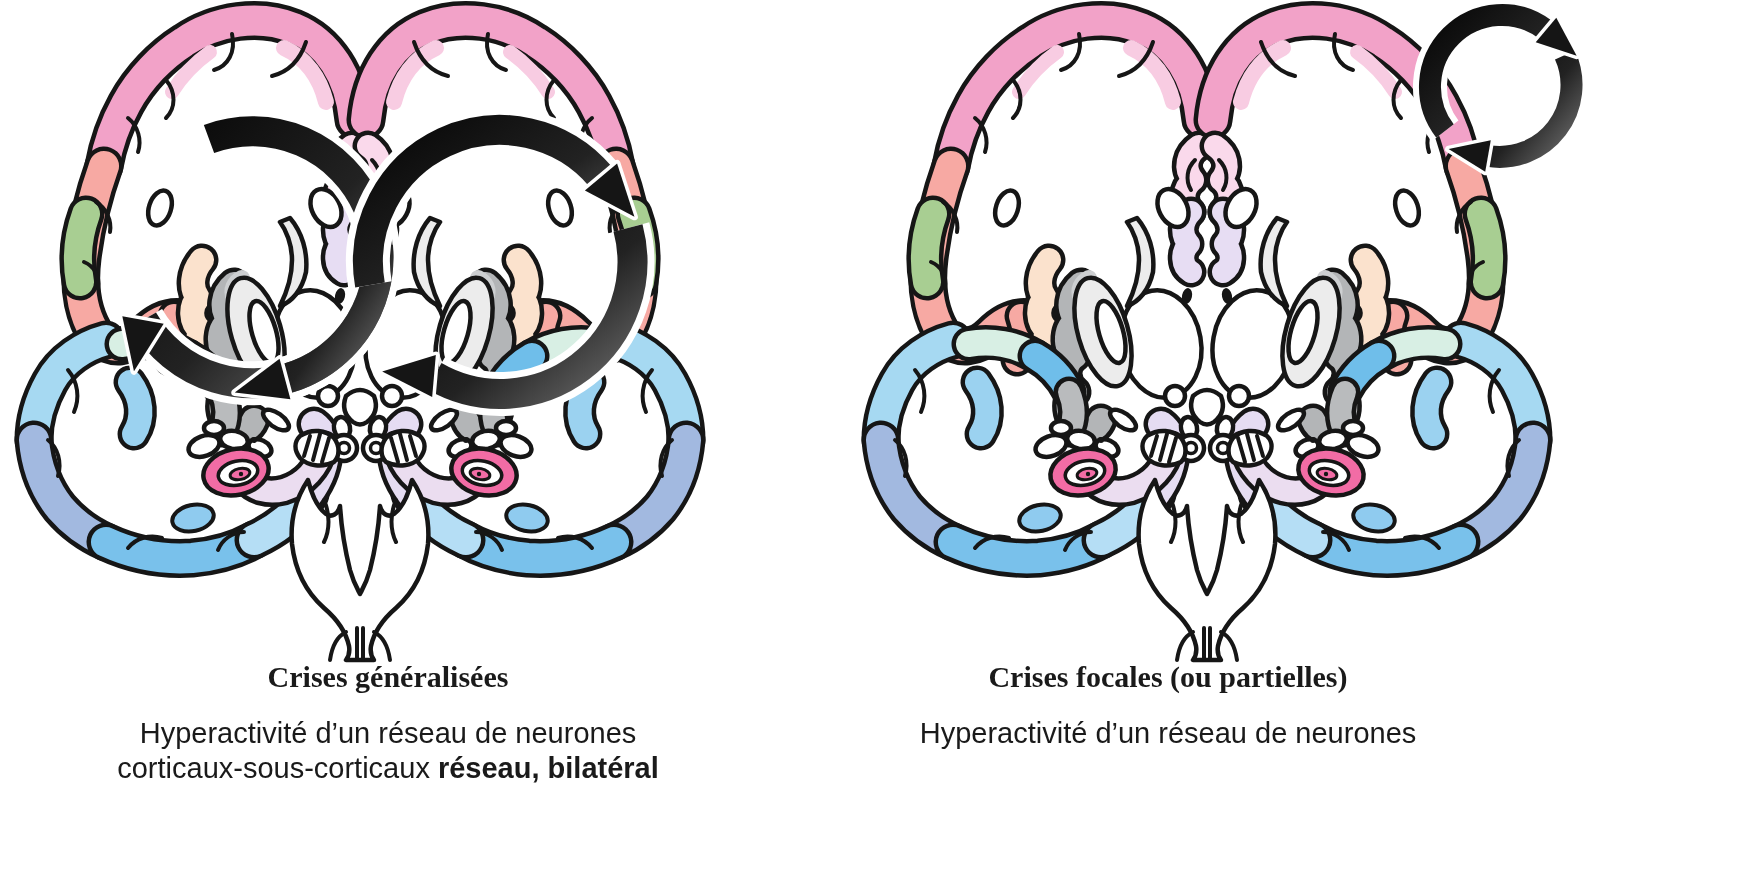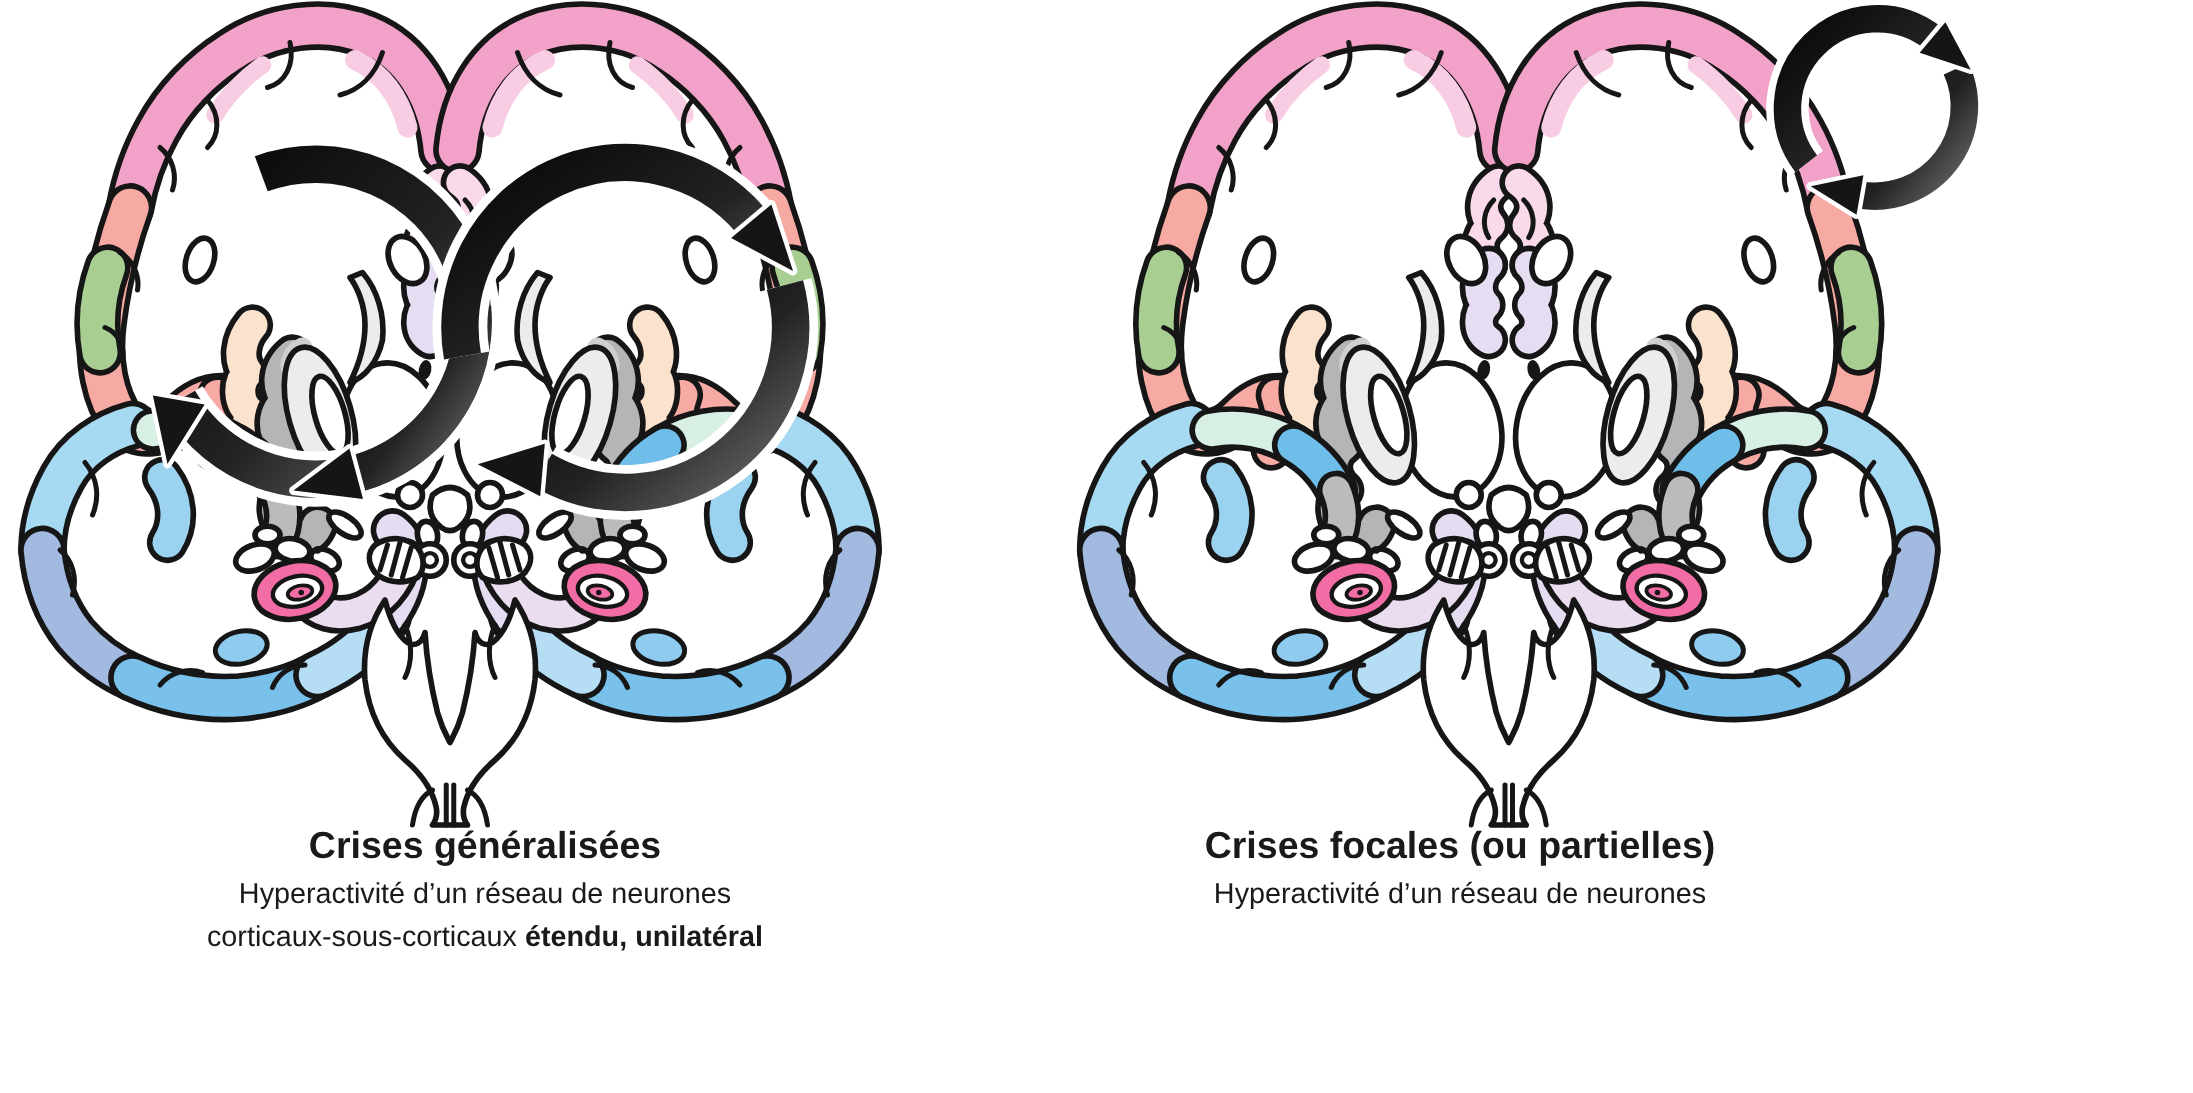--- a/index.html
+++ b/index.html
@@ -1,21 +1,21 @@
 <!DOCTYPE html>
 <html><head>
 <meta charset="utf-8">
 <style>
   html,body{margin:0;padding:0;background:#ffffff;}
   .canvas{position:relative;width:1754px;height:874px;background:#ffffff;overflow:hidden;
           font-family:"Liberation Sans","DejaVu Sans",sans-serif;color:#1a1a1a;}
   .panel-svg{position:absolute;top:0;overflow:visible;}
   .caption{position:absolute;text-align:center;}
-  .cap-title{font-size:30px;font-weight:bold;margin-bottom:3px;}
-  .cap-line{font-size:23px;line-height:35px;}
+  .cap-title{font-size:30px;font-weight:bold;margin-bottom:22px;font-family:Liberation Serif, serif;}
+  .cap-line{font-size:29px;line-height:35px;}
   .cap-line strong{font-weight:bold;}
   
   .band{fill:none;stroke-linecap:round;stroke-linejoin:round;}
   .soft{fill:none;stroke-linecap:round;stroke-linejoin:round;}
   .ln{fill:none;stroke:#161616;stroke-width:4;stroke-linecap:round;stroke-linejoin:round;}
   .wt{fill:#ffffff;stroke:#161616;stroke-width:4.5;stroke-linejoin:round;}
   .gy{fill:#ECECEC;stroke:#161616;stroke-width:4.5;stroke-linejoin:round;}
   .arc{fill:none;stroke:url(#agrad);}
   .arcHalo{fill:none;stroke:#ffffff;}
   .head{fill:#151515;stroke:#ffffff;stroke-width:7;paint-order:stroke;stroke-linejoin:round;}
@@ -171,21 +171,21 @@
       <path class="arc" stroke-width="22" d="M590,131 A72,72 0 0 1 691,30"></path>
       <path class="arc" stroke-width="22" d="M710,55 A72,72 0 0 1 633,156"></path>
       <use href="#headSm" transform="translate(691,30) rotate(40)"></use>
       <use href="#headSm" transform="translate(633,156) rotate(190)"></use>
     </g>
   </svg>
 
   <figcaption class="caption" style="left:8px;top:660px;width:760px;">
     <div class="cap-title">Crises généralisées</div>
     <div class="cap-line">Hyperactivité d’un réseau de neurones</div>
-    <div class="cap-line"><span>corticaux-sous-corticaux </span><strong>étendu, unilatéral</strong></div>
+    <div class="cap-line"><span>corticaux-sous-corticaux </span><strong>réseau, bilatéral</strong></div>
   </figcaption>
 
   <figcaption class="caption" style="left:808px;top:660px;width:720px;">
     <div class="cap-title">Crises focales (ou partielles)</div>
     <div class="cap-line">Hyperactivité d’un réseau de neurones</div>
   </figcaption>
 
 </div>
 
 </body></html>

